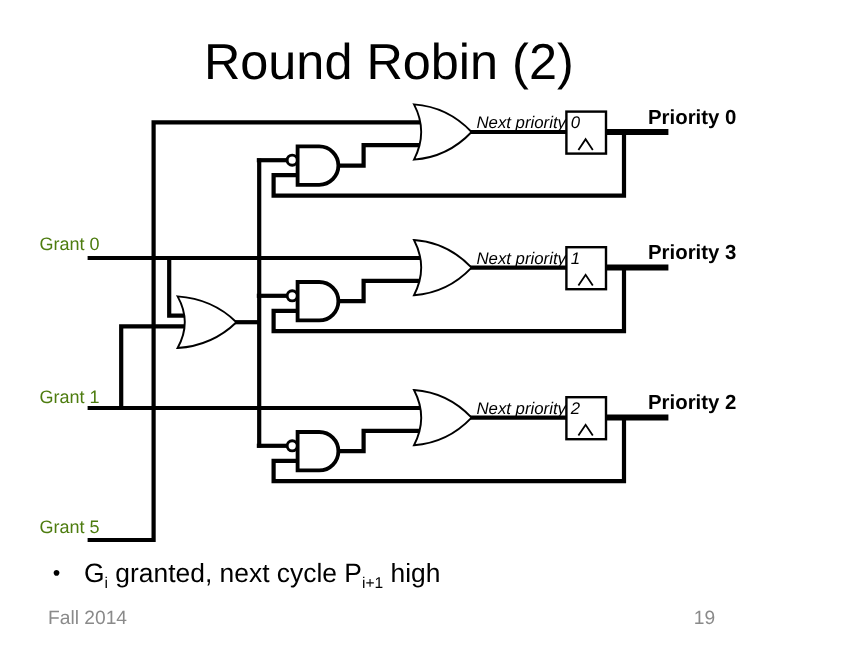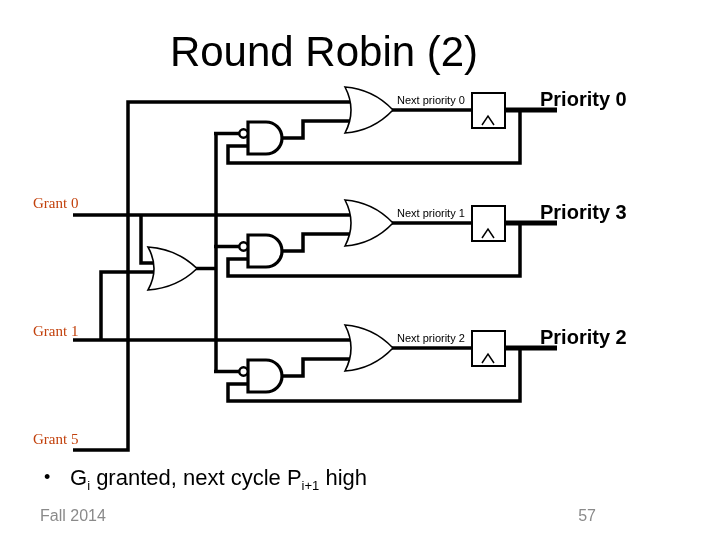--- a/index.html
+++ b/index.html
@@ -14,31 +14,31 @@
   .abs{position:absolute;white-space:nowrap;}
   #page-title{
     left:0;right:0;top:28px;
     text-align:center;
     font-size:42px;
     color:#000000;
   }
   .grant-label{
     left:33px;
     font-size:15px;
-    color:#c2410c;
-    font-family:Liberation Serif, serif;
+    color:#4d7c0f;
   }
   .next-label{
     left:397px;
-    font-size:11px;
+    font-size:14px;
     color:#000000;
+    font-style:italic;
   }
   .priority-label{
     left:540px;
-    font-size:20px;
+    font-size:17px;
     font-weight:600;
     color:#000000;
   }
   #bullet-line{
     left:44px;top:465px;
     font-size:22px;
     color:#000000;
   }
   #bullet-line .marker{display:inline-block;width:26px;font-size:18px;vertical-align:2px;}
   #bullet-line .sub{font-size:13px;vertical-align:-5px;}
@@ -111,15 +111,15 @@
 
   <div class="abs priority-label" style="top:88px">Priority 0</div>
   <div class="abs priority-label" style="top:201px">Priority 3</div>
   <div class="abs priority-label" style="top:326px">Priority 2</div>
 
   <div id="bullet-line" class="abs">
     <span class="marker">•</span><span>G</span><span class="sub">i</span><span> granted, next cycle </span><span>P</span><span class="sub">i+1</span><span> high</span>
   </div>
 
   <div id="footer-left" class="abs footer">Fall 2014</div>
-  <div id="footer-right" class="abs footer">57</div>
+  <div id="footer-right" class="abs footer">19</div>
 
 </div>
 
 </body></html>

